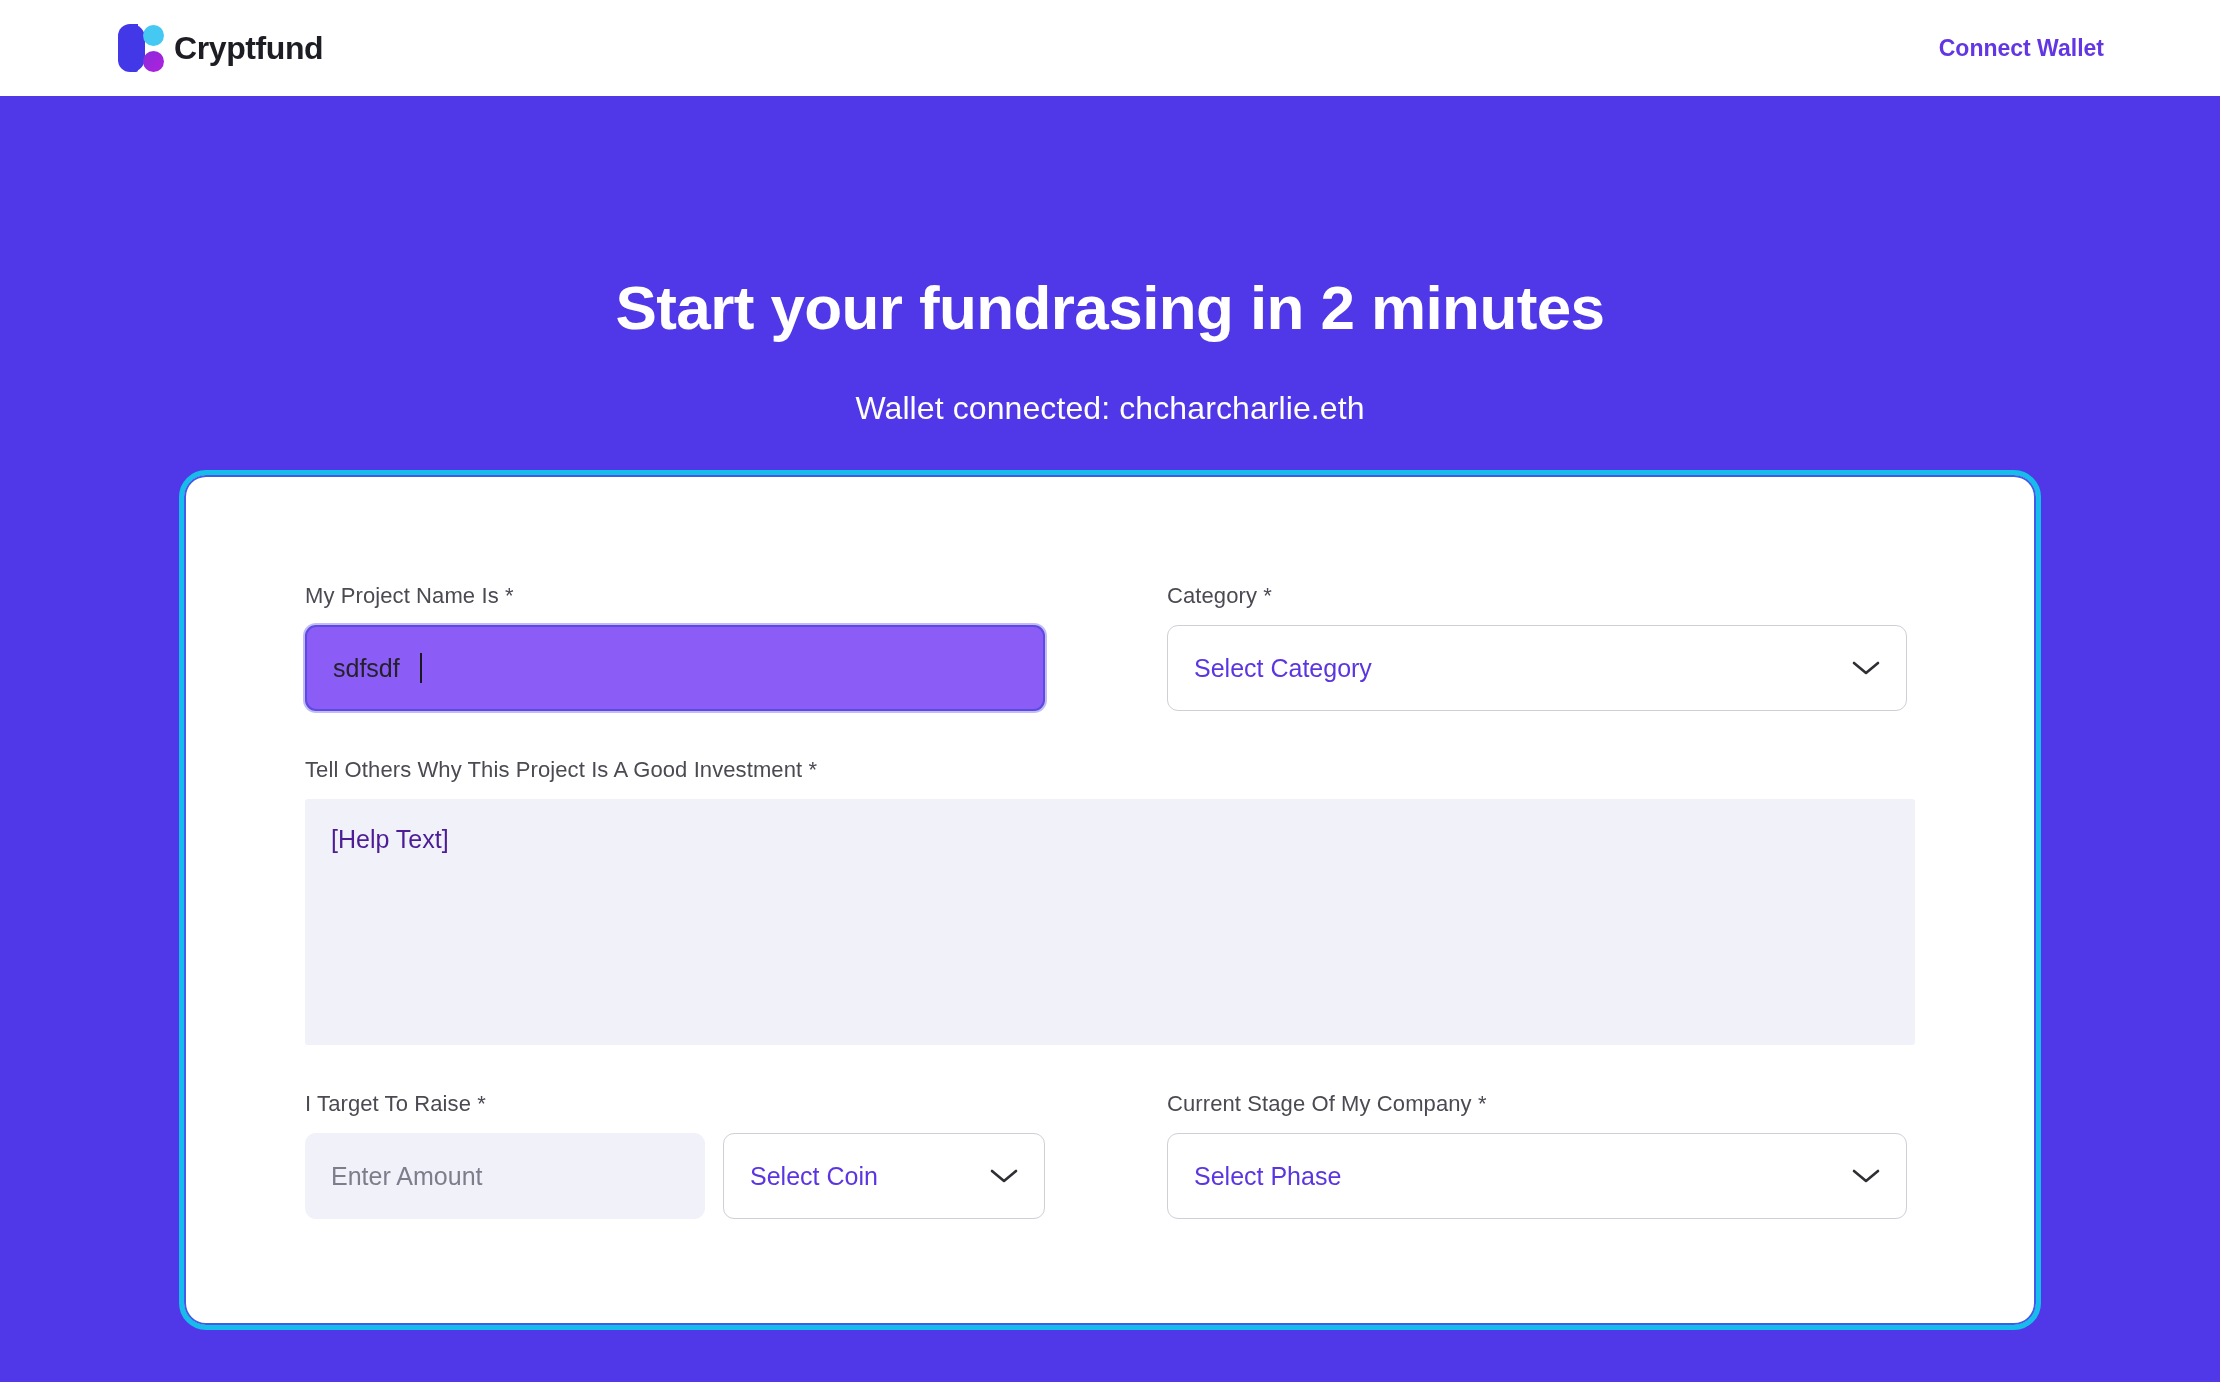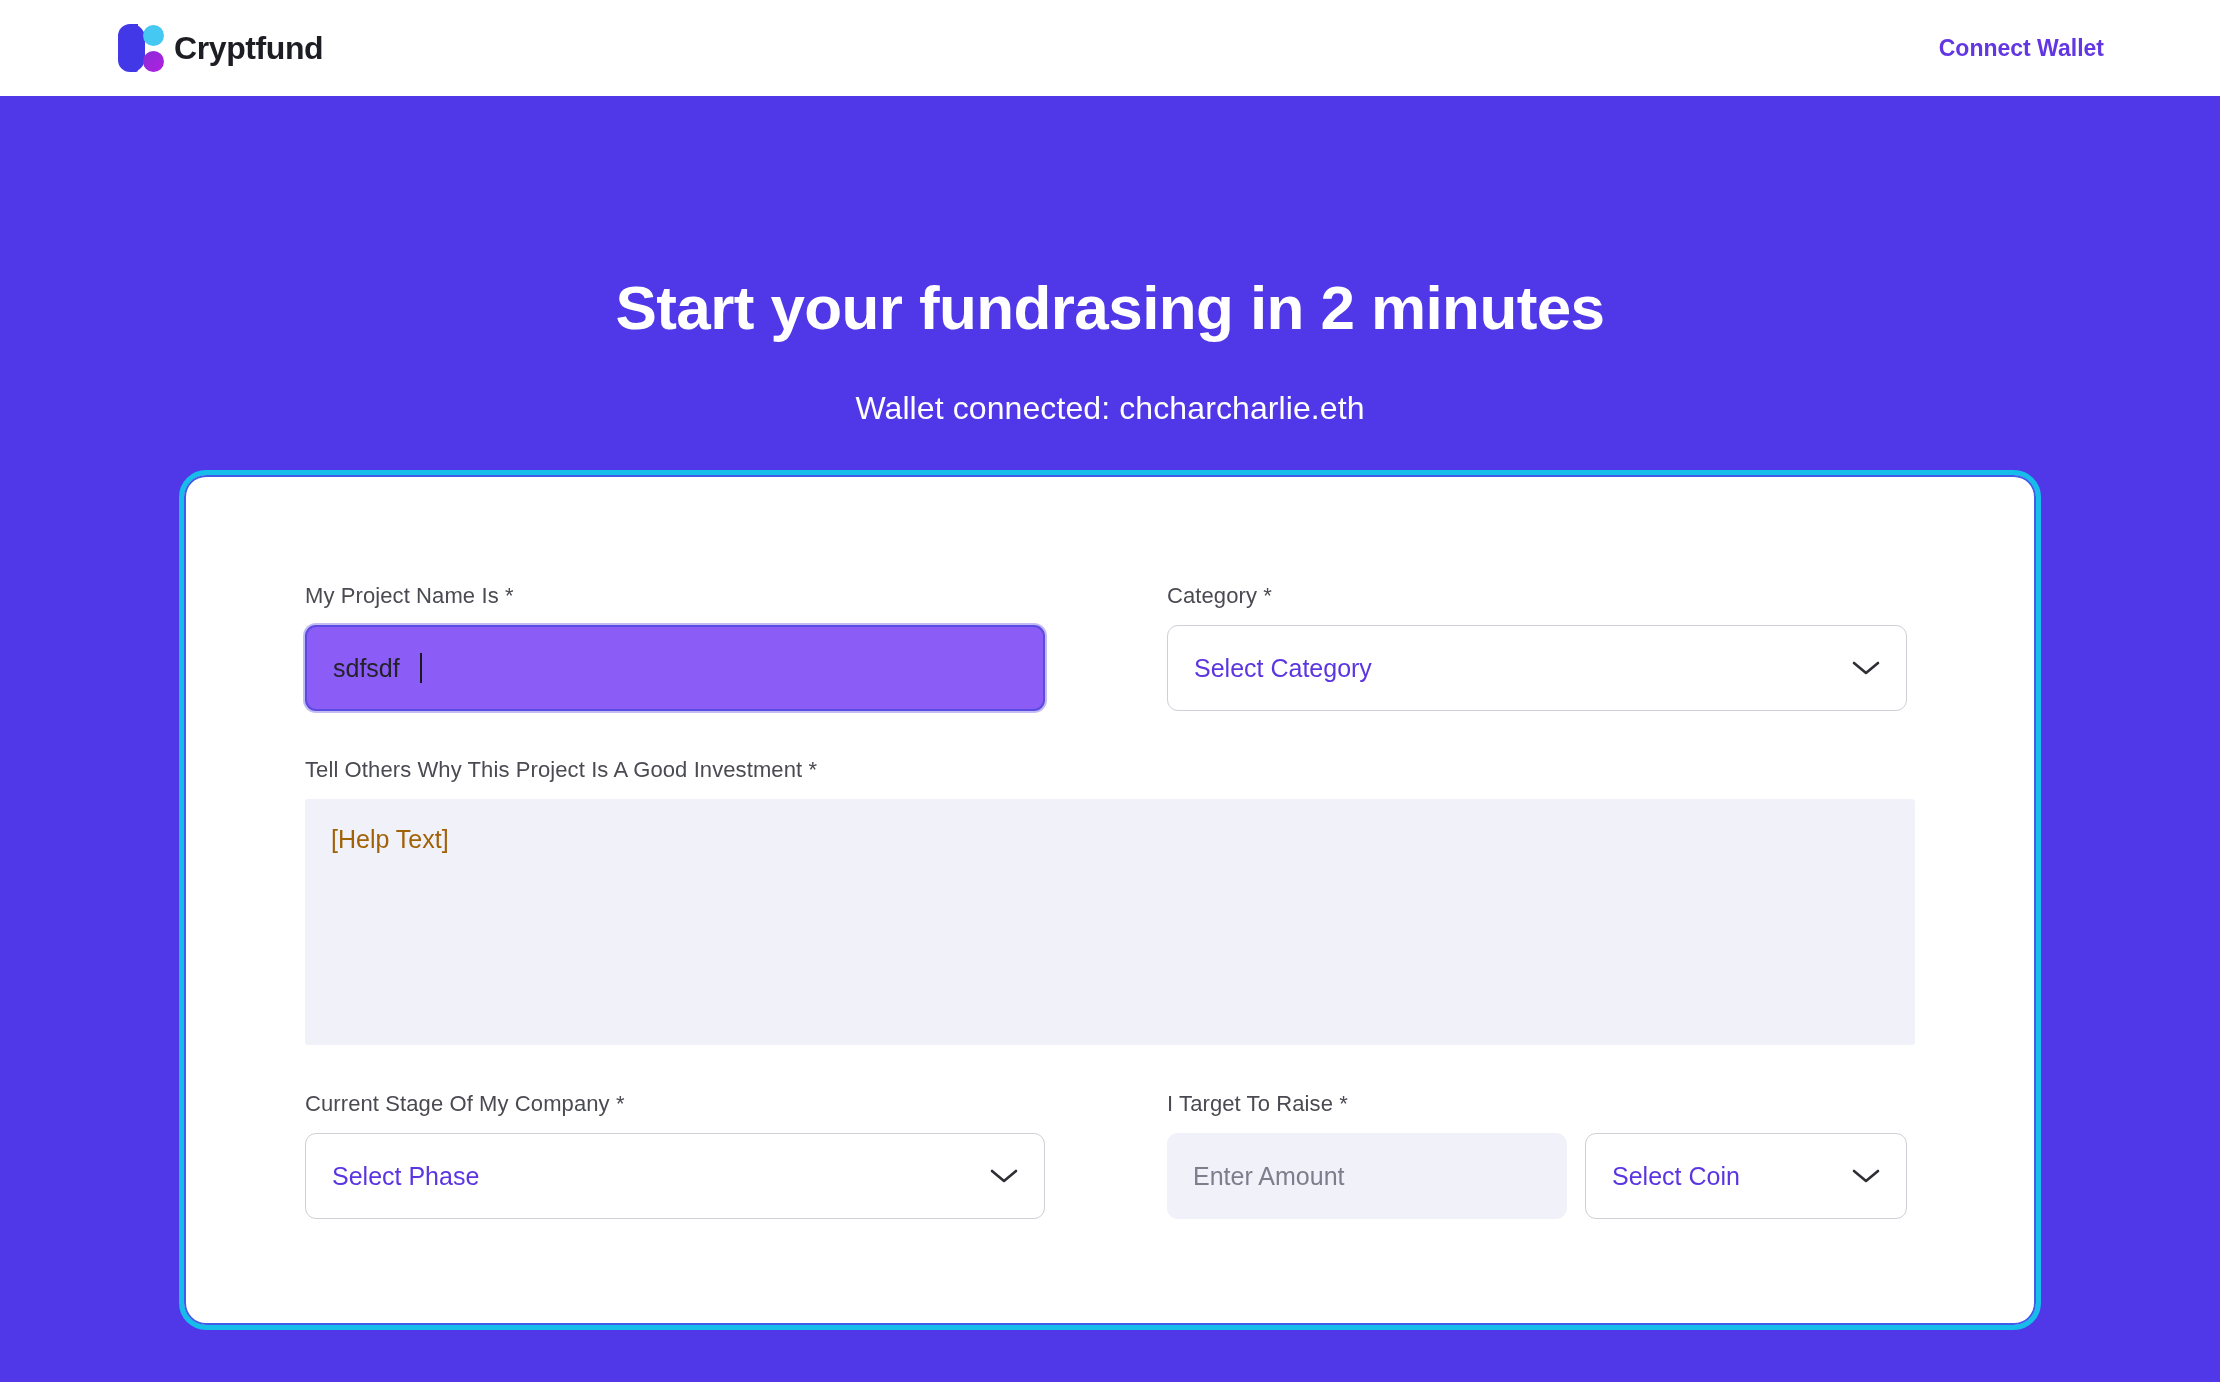--- a/index.html
+++ b/index.html
@@ -203,21 +203,21 @@
   }
 
   .textarea-box {
     width: 100%;
     height: 246px;
     border-radius: 3px;
     background: #f1f1f9;
     border: none;
     padding: 26px 26px;
     font-size: 25px;
-    color: #a16207;
+    color: #4c1d95;
     cursor: text;
   }
 
   .amount-row {
     display: flex;
     gap: 18px;
   }
   .amount-input {
     width: 400px;
     height: 86px;
@@ -285,43 +285,43 @@
           <svg class="chevron" viewBox="0 0 28 16">
             <polyline points="2,3 14,13 26,3" fill="none" stroke="#2e2e34" stroke-width="2.6" stroke-linecap="round" stroke-linejoin="round"></polyline>
           </svg>
         </div>
       </div>
 
       <div class="field full">
         <div class="field-label">Tell Others Why This Project Is A Good Investment *</div>
         <div class="textarea-box">
           <span>[Help Text]</span>
-        </div>
-      </div>
-
-      <div class="field half">
-        <div class="field-label">Current Stage Of My Company *</div>
-        <div class="select-box">
-          <span class="select-value">Select Phase</span>
-          <svg class="chevron" viewBox="0 0 28 16">
-            <polyline points="2,3 14,13 26,3" fill="none" stroke="#2e2e34" stroke-width="2.6" stroke-linecap="round" stroke-linejoin="round"></polyline>
-          </svg>
         </div>
       </div>
 
       <div class="field half">
         <div class="field-label">I Target To Raise *</div>
         <div class="amount-row">
           <div class="amount-input">
             <span>Enter Amount</span>
           </div>
           <div class="coin-select">
             <span class="select-value">Select Coin</span>
             <svg class="chevron" viewBox="0 0 28 16">
               <polyline points="2,3 14,13 26,3" fill="none" stroke="#2e2e34" stroke-width="2.6" stroke-linecap="round" stroke-linejoin="round"></polyline>
             </svg>
           </div>
         </div>
       </div>
 
+      <div class="field half">
+        <div class="field-label">Current Stage Of My Company *</div>
+        <div class="select-box">
+          <span class="select-value">Select Phase</span>
+          <svg class="chevron" viewBox="0 0 28 16">
+            <polyline points="2,3 14,13 26,3" fill="none" stroke="#2e2e34" stroke-width="2.6" stroke-linecap="round" stroke-linejoin="round"></polyline>
+          </svg>
+        </div>
+      </div>
+
     </div>
   </div>
 </section>
 
 </body></html>

